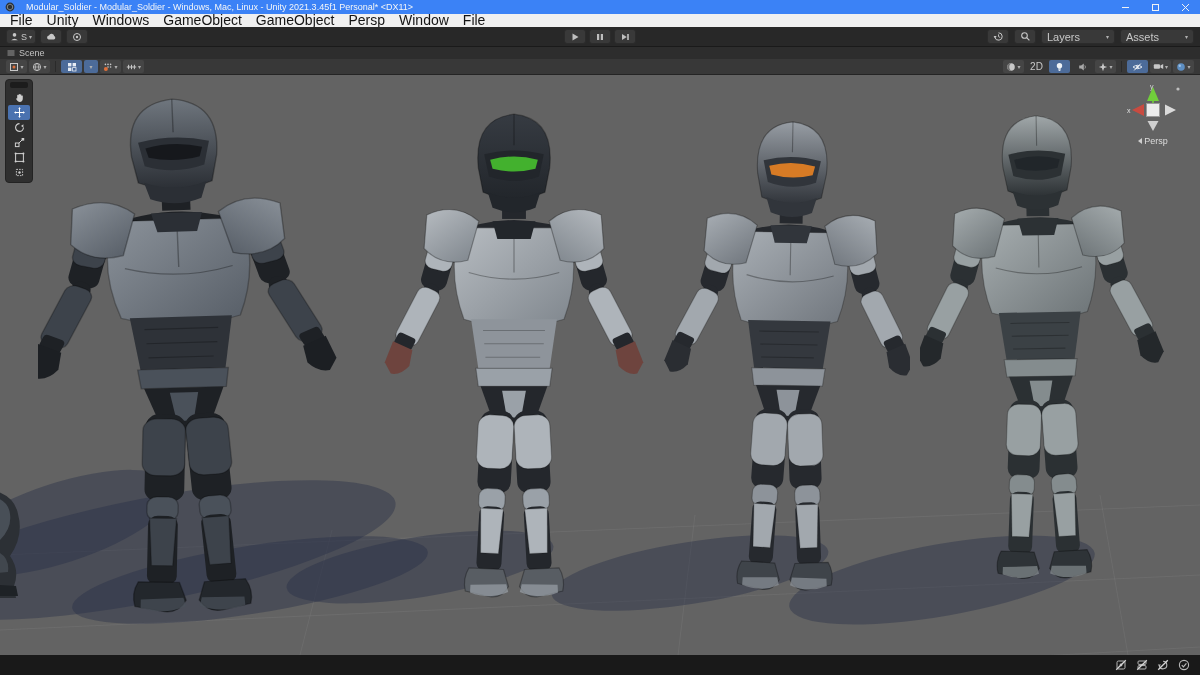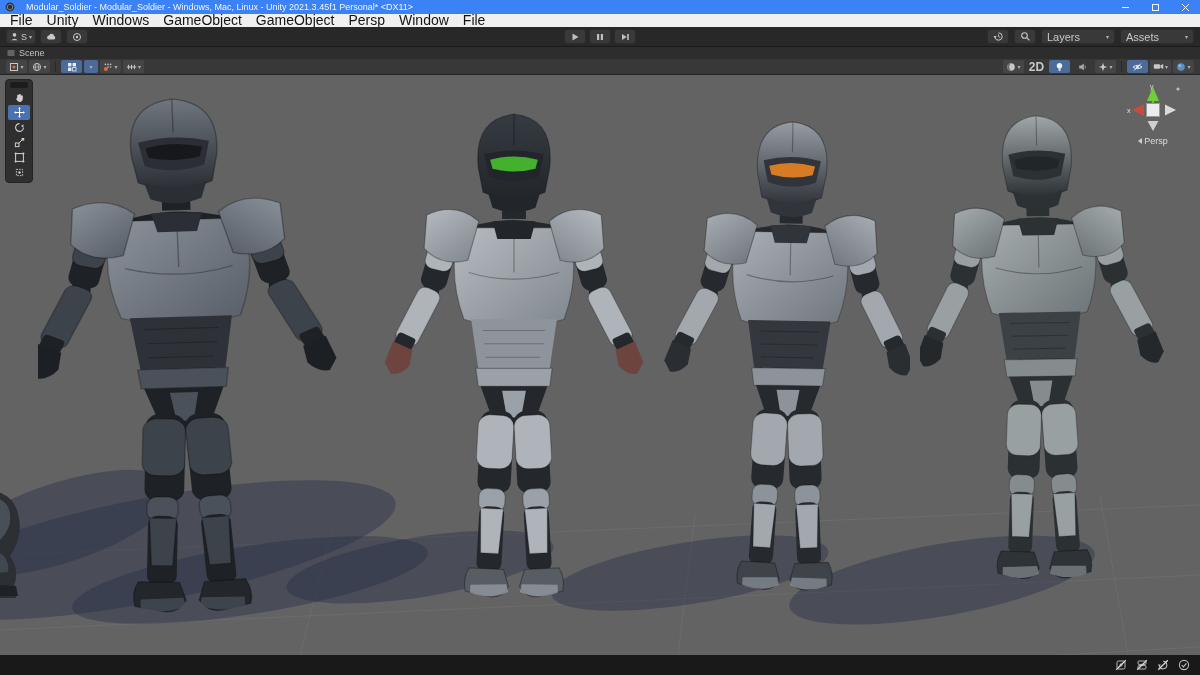--- a/index.html
+++ b/index.html
@@ -36,21 +36,21 @@
   .tab{display:flex;align-items:center;gap:4px;padding:0 7px;color:#c2c2c2;font-size:9px}
 
   
   .scenebar{height:16px;background:#383838;border-bottom:1px solid #242424;box-sizing:border-box;
             display:flex;align-items:center;justify-content:space-between;padding:0 5px}
   .sgroup{display:flex;align-items:center}
   .sbtn{height:13px;min-width:17px;background:#454545;border-radius:2px;display:flex;align-items:center;
         justify-content:center;margin:0 1px;padding:0 2px;gap:1px}
   .sbtn.flat{background:transparent}
   .sbtn.on{background:#4c6b99}
-  .sbtn .lbl{color:#c8c8c8;font-size:12px;font-weight:bold}
+  .sbtn .lbl{color:#c8c8c8;font-size:10px;font-weight:normal}
   .sep{width:1px;height:11px;background:#2a2a2a;margin:0 4px}
 
   
   .viewport{position:absolute;top:75px;left:0;width:1200px;height:580px;background:#636363;overflow:hidden}
   .layer{position:absolute;left:0;top:0;width:100%;height:100%}
   .soldier{position:absolute}
 
   
   .toolspal{position:absolute;left:5px;top:4px;width:26px;background:#2f2f2f;border:1px solid #232323;
             border-radius:4px;padding-bottom:2px;z-index:30}

